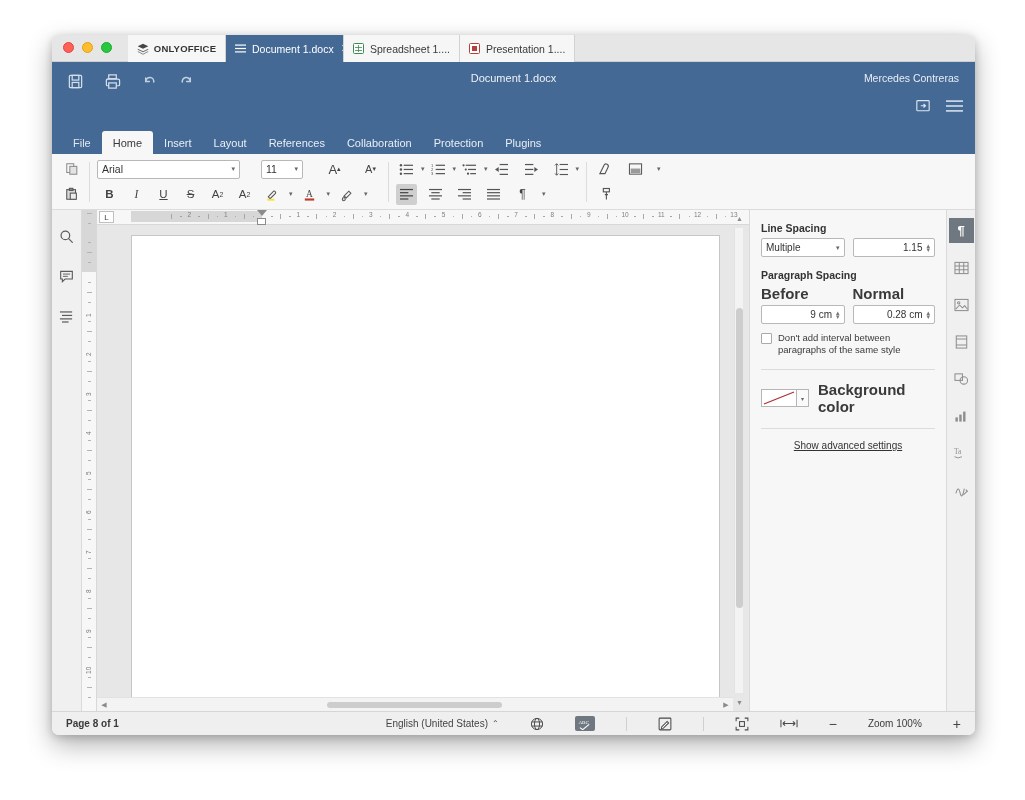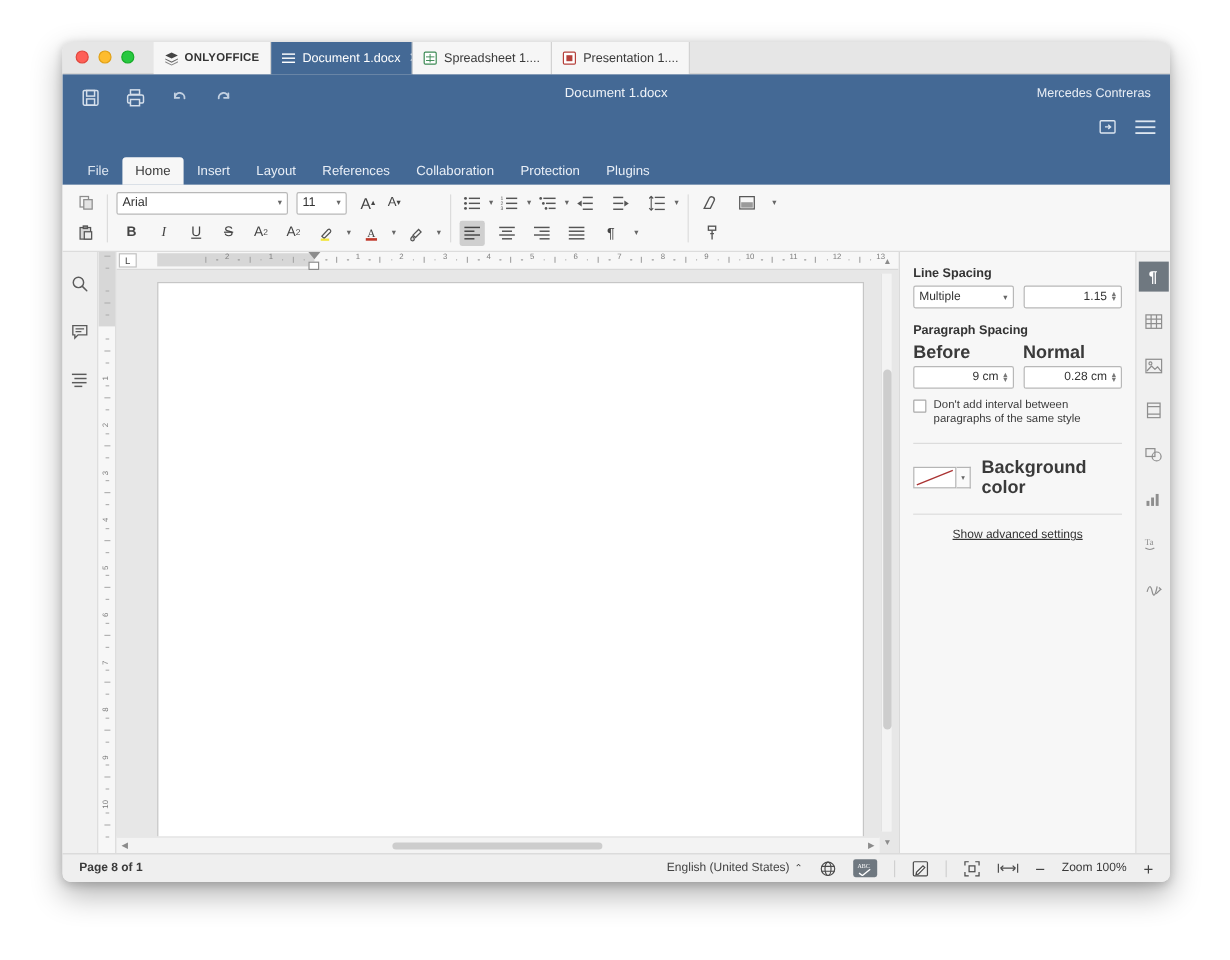--- a/index.html
+++ b/index.html
@@ -74,21 +74,21 @@
   }
   .mitem.file{ color:#dfe7f1; }
   .mitem.active{ background:#f7f7f7; color:#3a3a3a; border-radius:3px 3px 0 0; }
 
   
   .toolbar{
     height:56px; background:#f7f7f7; border-bottom:1px solid #dcdcdc;
     display:flex; align-items:center; padding-left:9px; position:relative;
   }
   .tgrp{ display:flex; flex-direction:column; justify-content:center; height:50px; }
-  .trow{ display:flex; align-items:center; height:25px; gap:1px; }
+  .trow{ display:flex; align-items:center; height:25px; gap:15px; }
   .sep{ width:1px; height:40px; background:#dcdcdc; margin:0 7px; }
 
   .btn{
     min-width:21px; height:21px; display:flex; align-items:center; justify-content:center;
     border-radius:2px; cursor:pointer; color:#444; font-size:11.5px; padding:0 2px;
   }
   .btn.on{ background:#cfcfcf; }
   .caret{ font-size:7px; color:#666; margin-left:1px; cursor:pointer; }
 
   .fontbox{
@@ -200,21 +200,21 @@
   .rrbtn{ width:25px; height:25px; display:flex; align-items:center; justify-content:center;
           cursor:pointer; color:#8e8e8e; }
   .rrbtn.on{ background:#6f7880; color:#fff; }
 
   
   .status{
     height:24px; background:#efefef; border-top:1px solid #d6d6d6;
     display:flex; align-items:center; font-size:10px; color:#3a3a3a;
     padding:0 14px; position:relative;
   }
-  .st-right{ position:absolute; right:14px; display:flex; align-items:center; gap:14px; }
+  .st-right{ position:absolute; right:14px; display:flex; align-items:center; gap:31px; }
   .sbtn{ display:flex; align-items:center; gap:4px; cursor:pointer; color:#444; }
   .sbtn.on{ background:#6f7880; color:#fff; padding:1px 3px; border-radius:2px; }
   .sdiv{ width:1px; height:14px; background:#d0d0d0; }
 
   svg{ display:block; }
 </style>
 </head>
 <body>
 
 <div id="shot">

